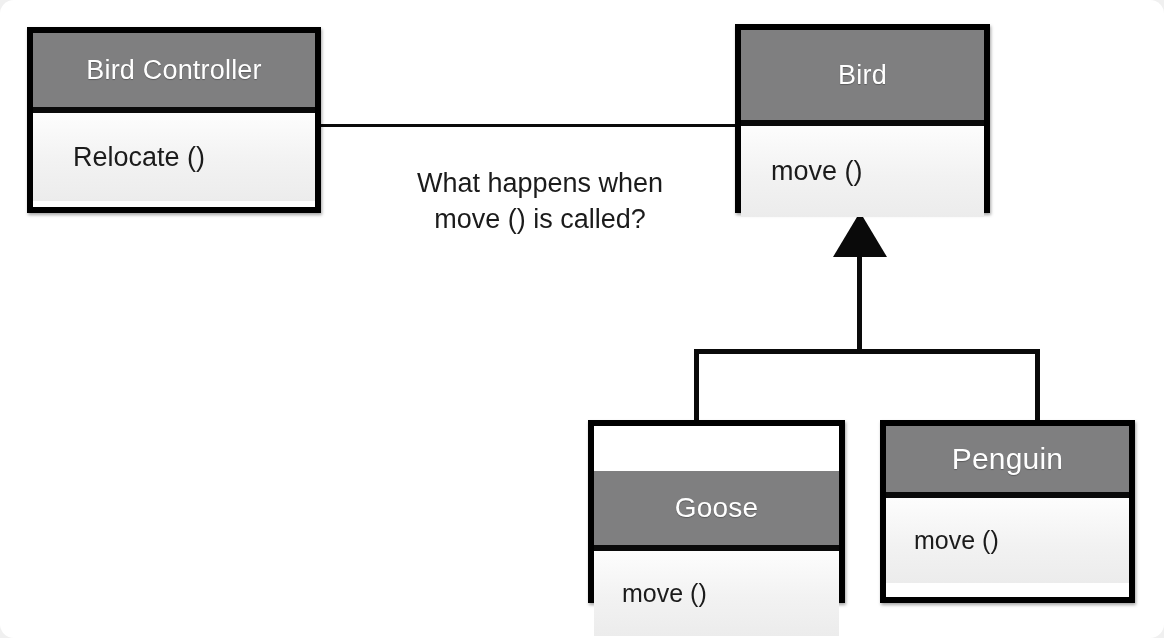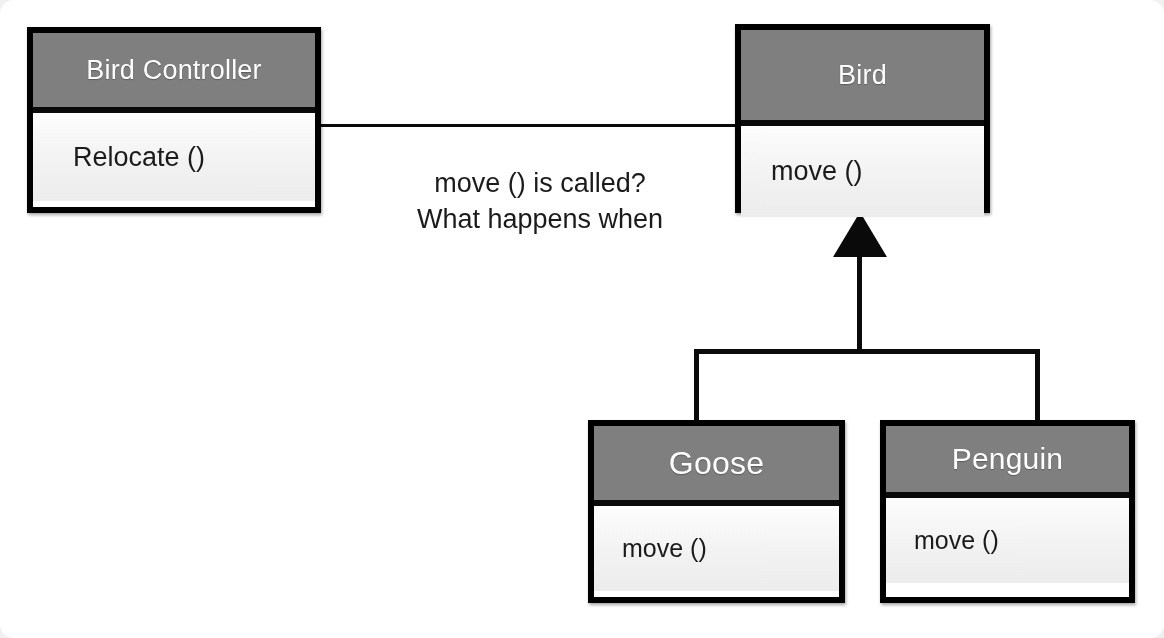--- a/index.html
+++ b/index.html
@@ -61,21 +61,21 @@
   
   #class-bird-controller { left: 27px;  top: 27px;  width: 294px; height: 186px; }
   #class-bird-controller .uml-header { height: 80px; font-size: 27px; }
   #class-bird-controller .uml-body   { height: 88px; font-size: 27px; padding-left: 40px; }
 
   #class-bird { left: 735px; top: 24px; width: 255px; height: 189px; }
   #class-bird .uml-header { height: 96px; font-size: 27px; }
   #class-bird .uml-body   { height: 91px; font-size: 27px; padding-left: 30px; }
 
   #class-goose { left: 588px; top: 420px; width: 257px; height: 183px; }
-  #class-goose .uml-header { height: 80px; font-size: 32px; }
+  #class-goose .uml-header { height: 80px; font-size: 28px; margin-top: 45px; }
   #class-goose .uml-body   { height: 85px; font-size: 25px; padding-left: 28px; }
 
   #class-penguin { left: 880px; top: 420px; width: 255px; height: 183px; }
   #class-penguin .uml-header { height: 72px; font-size: 30px; }
   #class-penguin .uml-body   { height: 85px; font-size: 25px; padding-left: 28px; }
 
   
   .connector {
     position: absolute;
     background: #0a0a0a;
@@ -178,17 +178,17 @@
 
   <div class="connector" id="gen-stem-vertical"></div>
 
   <div class="connector" id="gen-bar-horizontal"></div>
 
   <div class="connector" id="gen-drop-goose"></div>
 
   <div class="connector" id="gen-drop-penguin"></div>
 
   <div id="annotation-note">
+    <span class="note-line">What happens when</span>
     <span class="note-line">move () is called?</span>
-    <span class="note-line">What happens when</span>
   </div>
 
 </div>
 
 </body></html>

